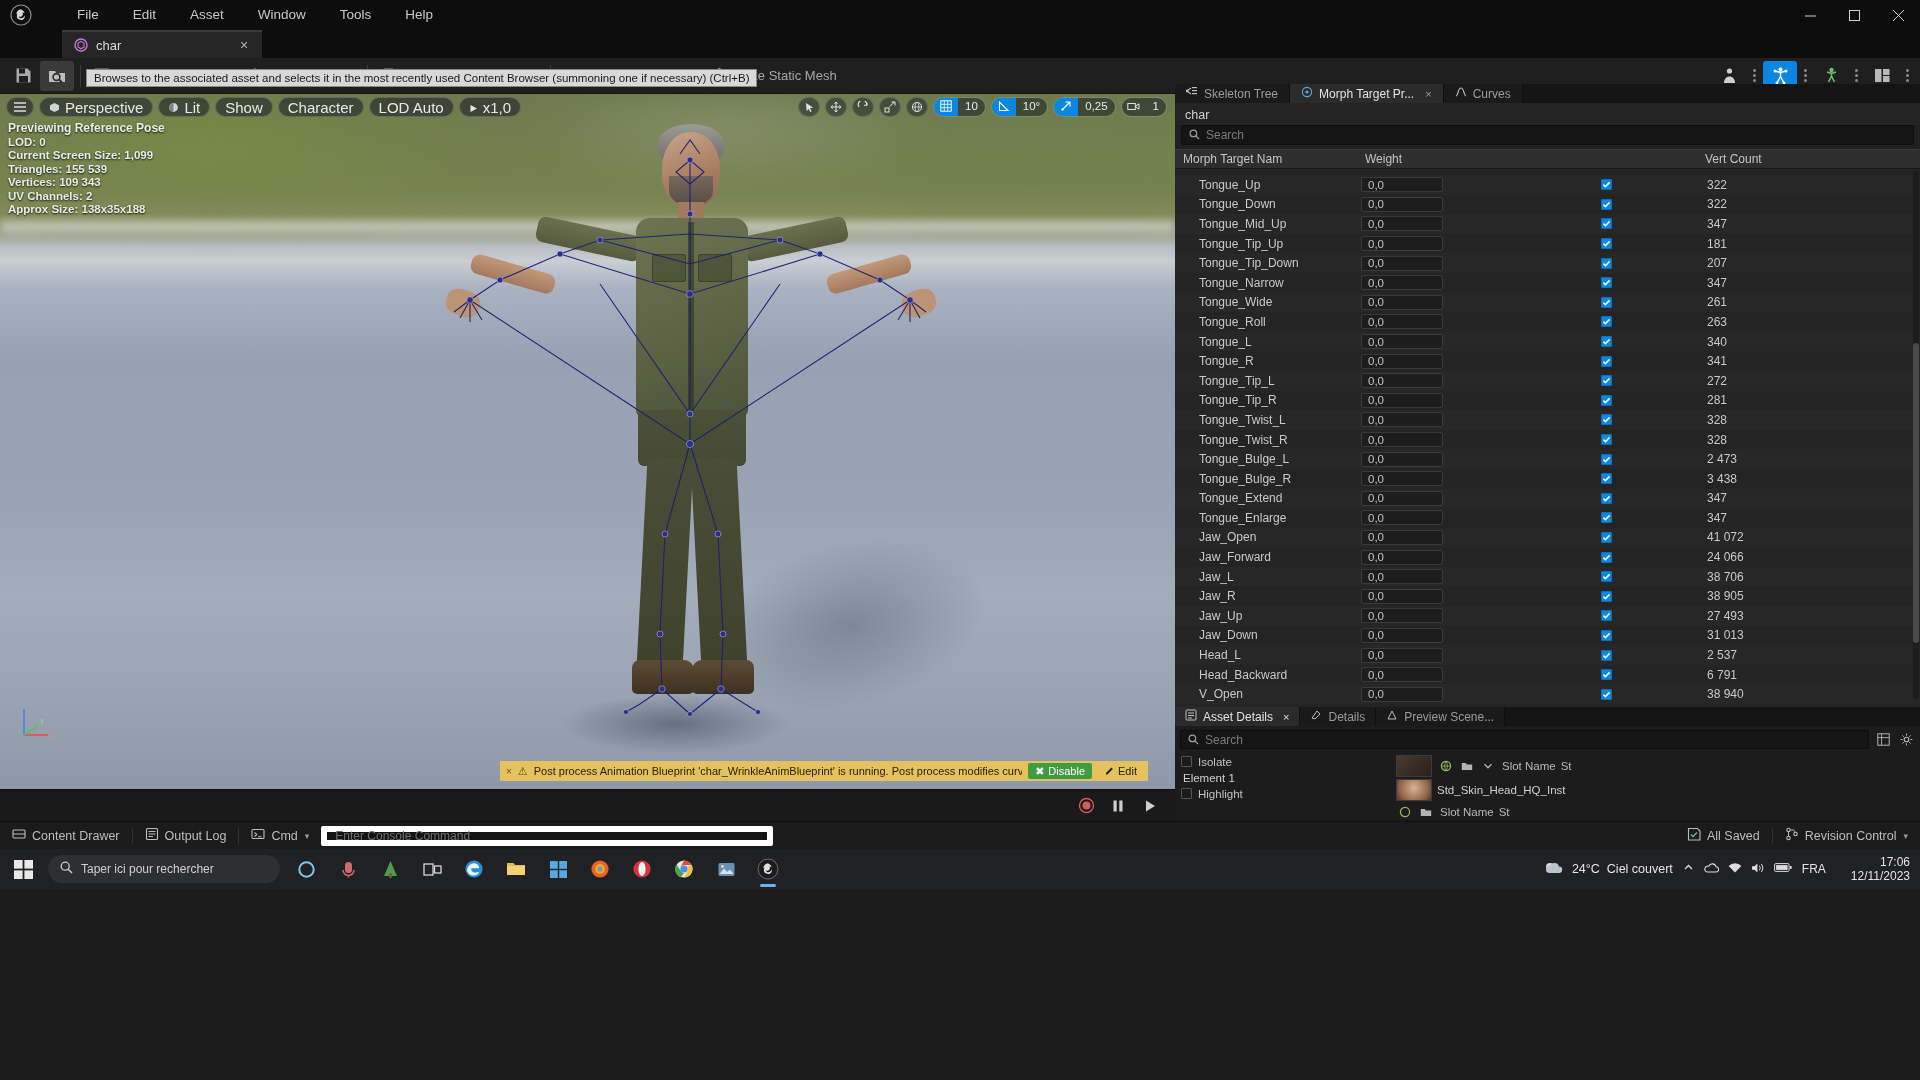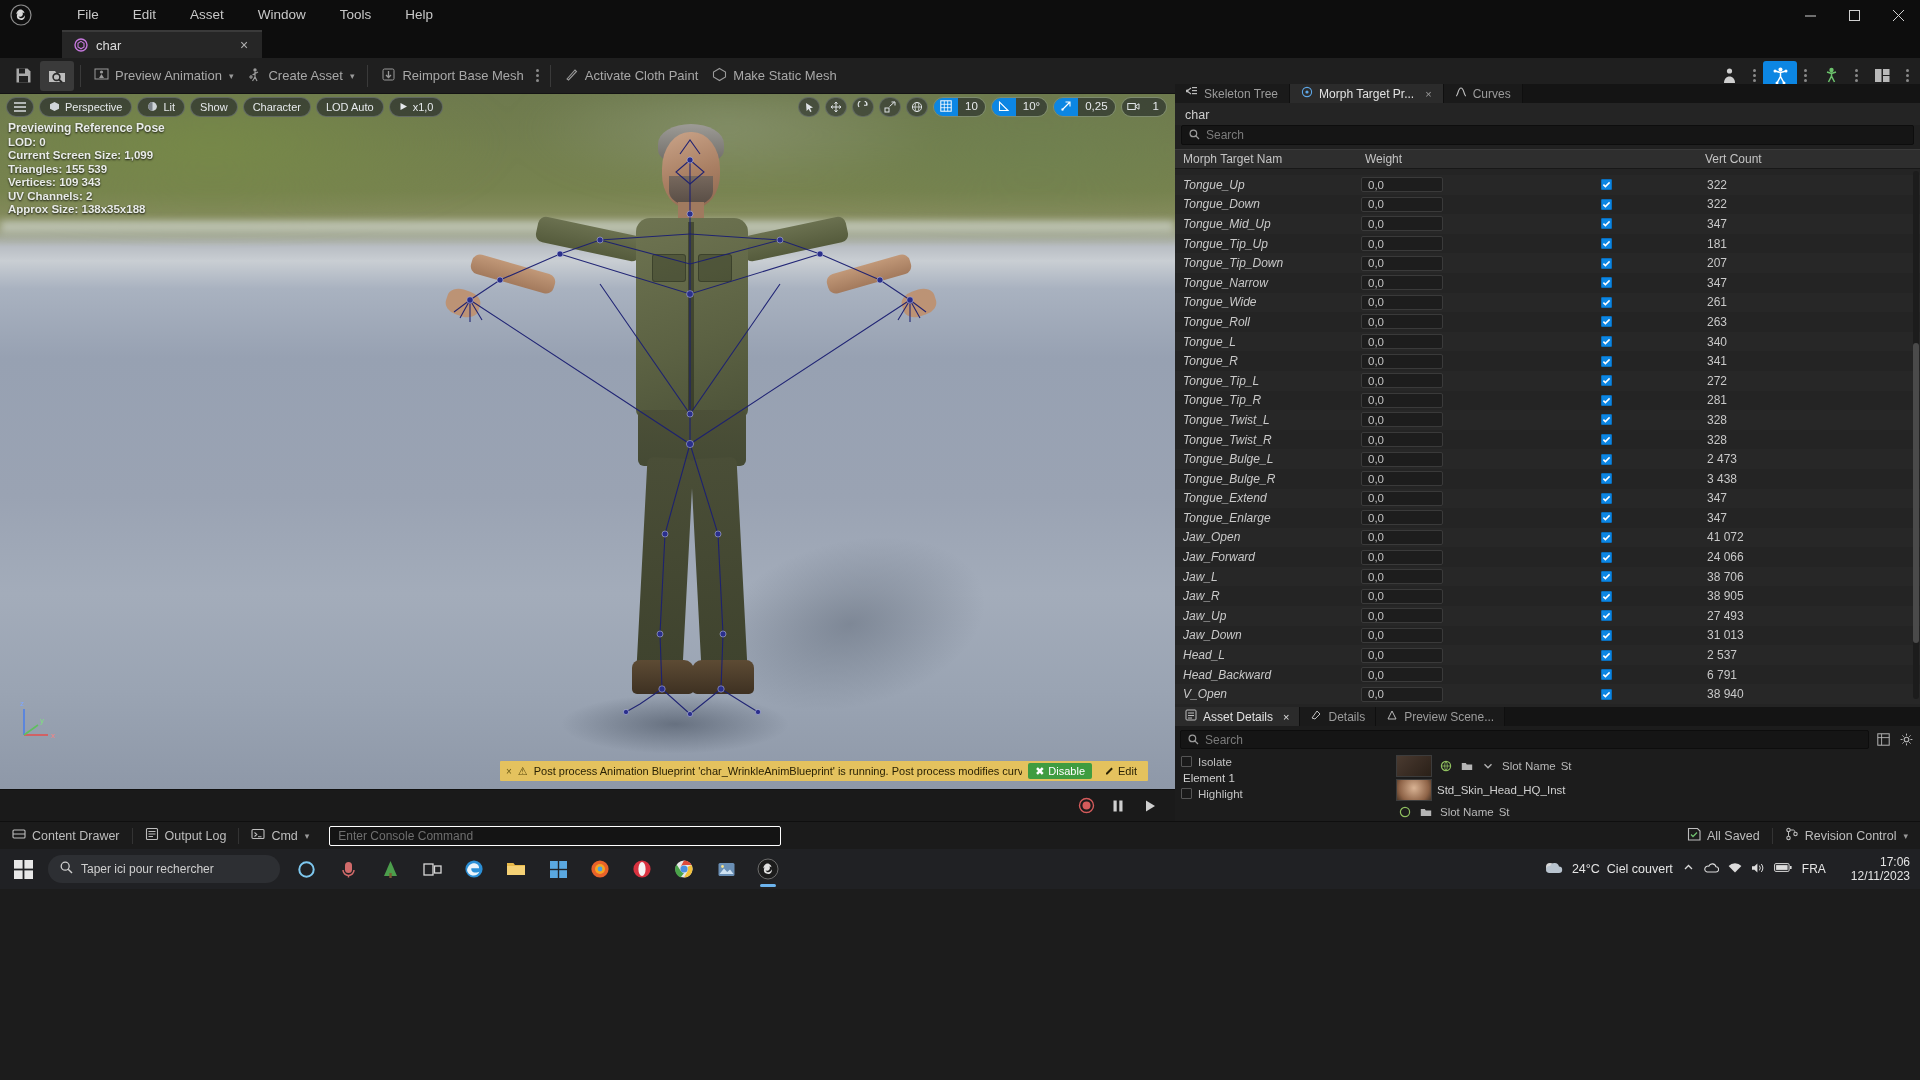--- a/index.html
+++ b/index.html
@@ -152,21 +152,21 @@
   .skel { position:absolute; inset:0; }
 
   
   .vp-toolbar {
     position: absolute; left: 6px; top: 2px; height: 22px; display:flex; align-items:center; gap:5px;
     z-index: 5;
   }
   .vp-pill {
     display:flex; align-items:center; gap:5px; height:20px; padding:0 9px;
     background: rgba(32,36,40,.62); border:1px solid rgba(160,170,180,.35);
-    border-radius:10px; color:#e6e9ec; font-size:11px; white-space:nowrap;
+    border-radius:10px; color:#e6e9ec; font-size:15px; white-space:nowrap;
   }
   .vp-pill.ham { padding: 0 7px; }
   .vp-stats {
     position:absolute; left:8px; top:28px; z-index:5;
     color:#e9ece8; font-size:11.5px; line-height:13.5px; font-weight:bold;
     text-shadow: 0 1px 2px rgba(0,0,0,.85);
   }
   .vp-stats .hdr { font-size:12px; }
 
   
@@ -236,21 +236,21 @@
   }
   .mt-head > div { padding:0 8px; overflow:hidden; white-space:nowrap; }
   .col-name { width:182px; }
   .col-weight { width:192px; }
   .col-auto { width:148px;margin-top:48px; }
   .col-vert { flex:1; }
   .mt-body { height:542px; overflow:hidden; position:relative; background:#242424; }
   .mt-row { display:flex; align-items:center; height:19.6px; font-size:12px; color:#c9c9c9; }
   .mt-row:nth-child(odd) { background:#242424; }
   .mt-row:nth-child(even) { background:#272727; }
-  .mt-row .c-name { width:182px; padding-left:8px; white-space:nowrap; overflow:hidden;font-style:italic; }
+  .mt-row .c-name { width:182px; padding-left:24px; white-space:nowrap; overflow:hidden; }
   .mt-row .c-weight { width:192px; padding-left:4px; }
   .mt-row .c-auto { width:148px; display:flex; align-items:center; padding-left:52px; }
   .mt-row .c-vert { flex:1; padding-left:10px; color:#c9c9c9; }
   .wbox {
     width:82px; height:15px; background:#1d1d1d; border:1px solid #3a3a3a; border-radius:2px;
     display:flex; align-items:center; padding-left:6px; color:#c2c2c2; font-size:11.5px;
   }
   .cbx {
     width:11px; height:11px; background:#0c86e3; border:1px solid #0a6fbd; border-radius:1px;
     display:flex; align-items:center; justify-content:center;
@@ -298,21 +298,21 @@
   .statusbar {
     position:absolute; left:0; top:821px; width:1920px; height:28px; background:#1b1b1b;
     display:flex; align-items:center; border-top:1px solid #0f0f0f;
   }
   .sb-btn {
     display:flex; align-items:center; gap:6px; height:28px; padding:0 12px; color:#bdbdbd; font-size:12.5px;
     white-space:nowrap;
   }
   .sb-sep { width:1px; height:16px; background:#333; }
   .cmd-input {
-    flex:1; height:20px; margin:0 8px; background:#141414; border:1px solid #ffffff;
+    flex:1; height:20px; margin:0 0; background:#141414; border:6px solid #ffffff;
     display:flex; align-items:center; padding:0 8px; color:#6f6f6f; font-size:12px; border-radius:2px;
     max-width: 452px;
   }
   .sb-right { margin-left:auto; display:flex; align-items:center; }
 
   
   .taskbar {
     position:absolute; left:0; top:849px; width:1920px; height:231px; background:#1c1c1c;
   }
   .tb-row { position:absolute; left:0; top:0; width:1920px; height:40px; background:#202124; display:flex; align-items:center; }
@@ -511,20 +511,24 @@
           </svg>
       </div>
       <div class="tb-kebab">
           <i></i>
           <i></i>
           <i></i>
         </div>
     </div>
   </div>
 
+  <div style="position:absolute; left:86px; top:69px; background:#d8d8d8; color:#1a1a1a; font-size:11.5px;
+              padding:2px 7px; border:1px solid #888; z-index:40; white-space:nowrap;">
+    <span>Browses to the associated asset and selects it in the most recently used Content Browser (summoning one if necessary) (Ctrl+B)</span>
+  </div>
 
   <div class="viewport">
     <div class="vp-bg"></div>
     <div class="vp-blurtop"></div>
     <div class="vp-horizon"></div>
     <div class="vp-ground-shadow"></div>
     <div class="vp-char-shadow"></div>
 
     <div class="char">
       <div class="c-hair"></div>

